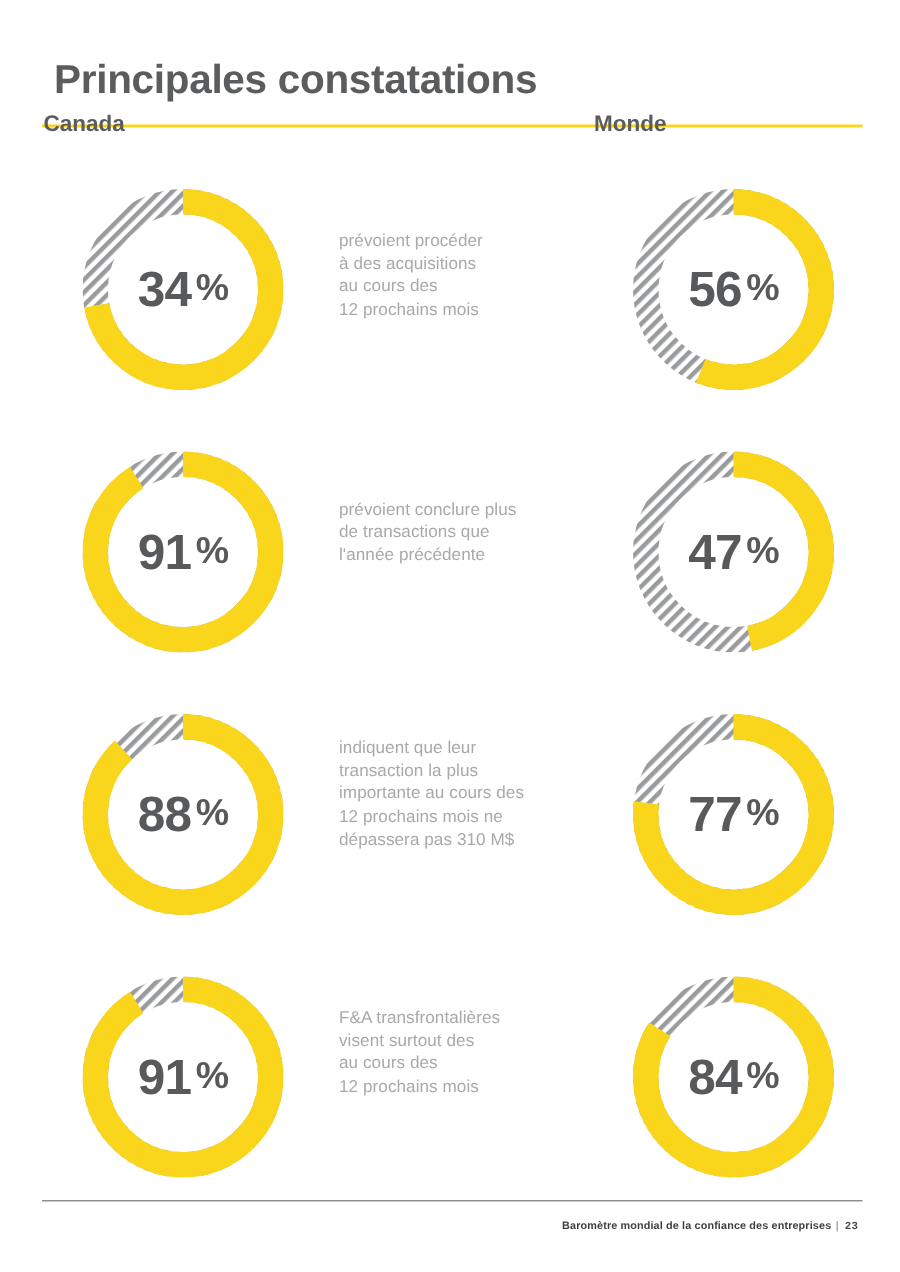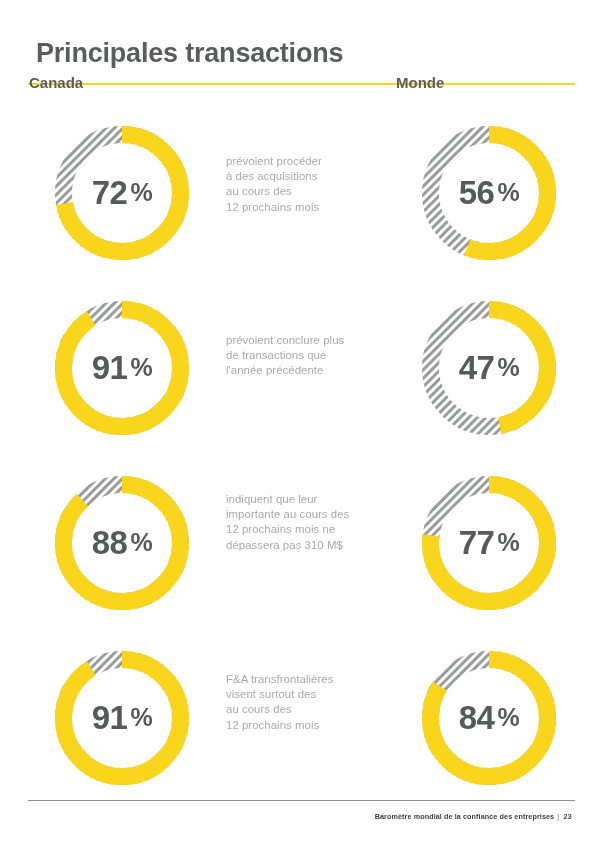--- a/index.html
+++ b/index.html
@@ -137,40 +137,40 @@
     margin: 0 4px 0 3px;
     font-weight: normal;
   }
   .footer-text .pg { color: #4a4b4d; font-family: Liberation Mono, monospace; }
 </style>
 </head>
 <body>
 
 <div class="page">
 
-  <div class="page-title">Principales transactions</div>
+  <div class="page-title">Principales constatations</div>
   <div class="title-rule"></div>
 
   <div class="col-head canada">Canada</div>
   <div class="col-head monde">Monde</div>
 
   <div class="row r1">
     <div class="donut left">
       <svg viewBox="0 0 134 134">
         <defs>
           <pattern id="hatch1" patternUnits="userSpaceOnUse" width="6" height="6" patternTransform="rotate(45)">
             <rect width="6" height="6" fill="#ffffff"></rect>
             <rect width="3" height="6" fill="#9a9b9d"></rect>
           </pattern>
         </defs>
         <circle class="track" cx="67" cy="67" r="58.5" fill="none" stroke="url(#hatch1)" stroke-width="17"></circle>
         <circle class="value" cx="67" cy="67" r="58.5" fill="none" stroke="#f9d51c" stroke-width="17" stroke-dasharray="264.64776513840417 103.91857533160163" transform="rotate(-90 67 67)"></circle>
       </svg>
       <div class="donut-label">
-          <span>72</span>
+          <span>34</span>
           <span class="pct">%</span>
         </div>
     </div>
 
     <div class="caption c1">
       <div>prévoient procéder</div>
       <div>à des acquisitions</div>
       <div>au cours des</div>
       <div>12 prochains mois</div>
     </div>
@@ -248,20 +248,21 @@
         <circle class="value" cx="67" cy="67" r="58.5" fill="none" stroke="#f9d51c" stroke-width="17" stroke-dasharray="323.45837961360513 45.107960856400666" transform="rotate(-90 67 67)"></circle>
       </svg>
       <div class="donut-label">
           <span>88</span>
           <span class="pct">%</span>
         </div>
     </div>
 
     <div class="caption c3">
       <div>indiquent que leur</div>
+      <div>transaction la plus</div>
       <div>importante au cours des</div>
       <div>12 prochains mois ne</div>
       <div>dépassera pas 310 M$</div>
     </div>
 
     <div class="donut right">
       <svg viewBox="0 0 134 134">
           <defs>
           <pattern id="hatch1" patternUnits="userSpaceOnUse" width="6" height="6" patternTransform="rotate(45)">
             <rect width="6" height="6" fill="#ffffff"></rect>

